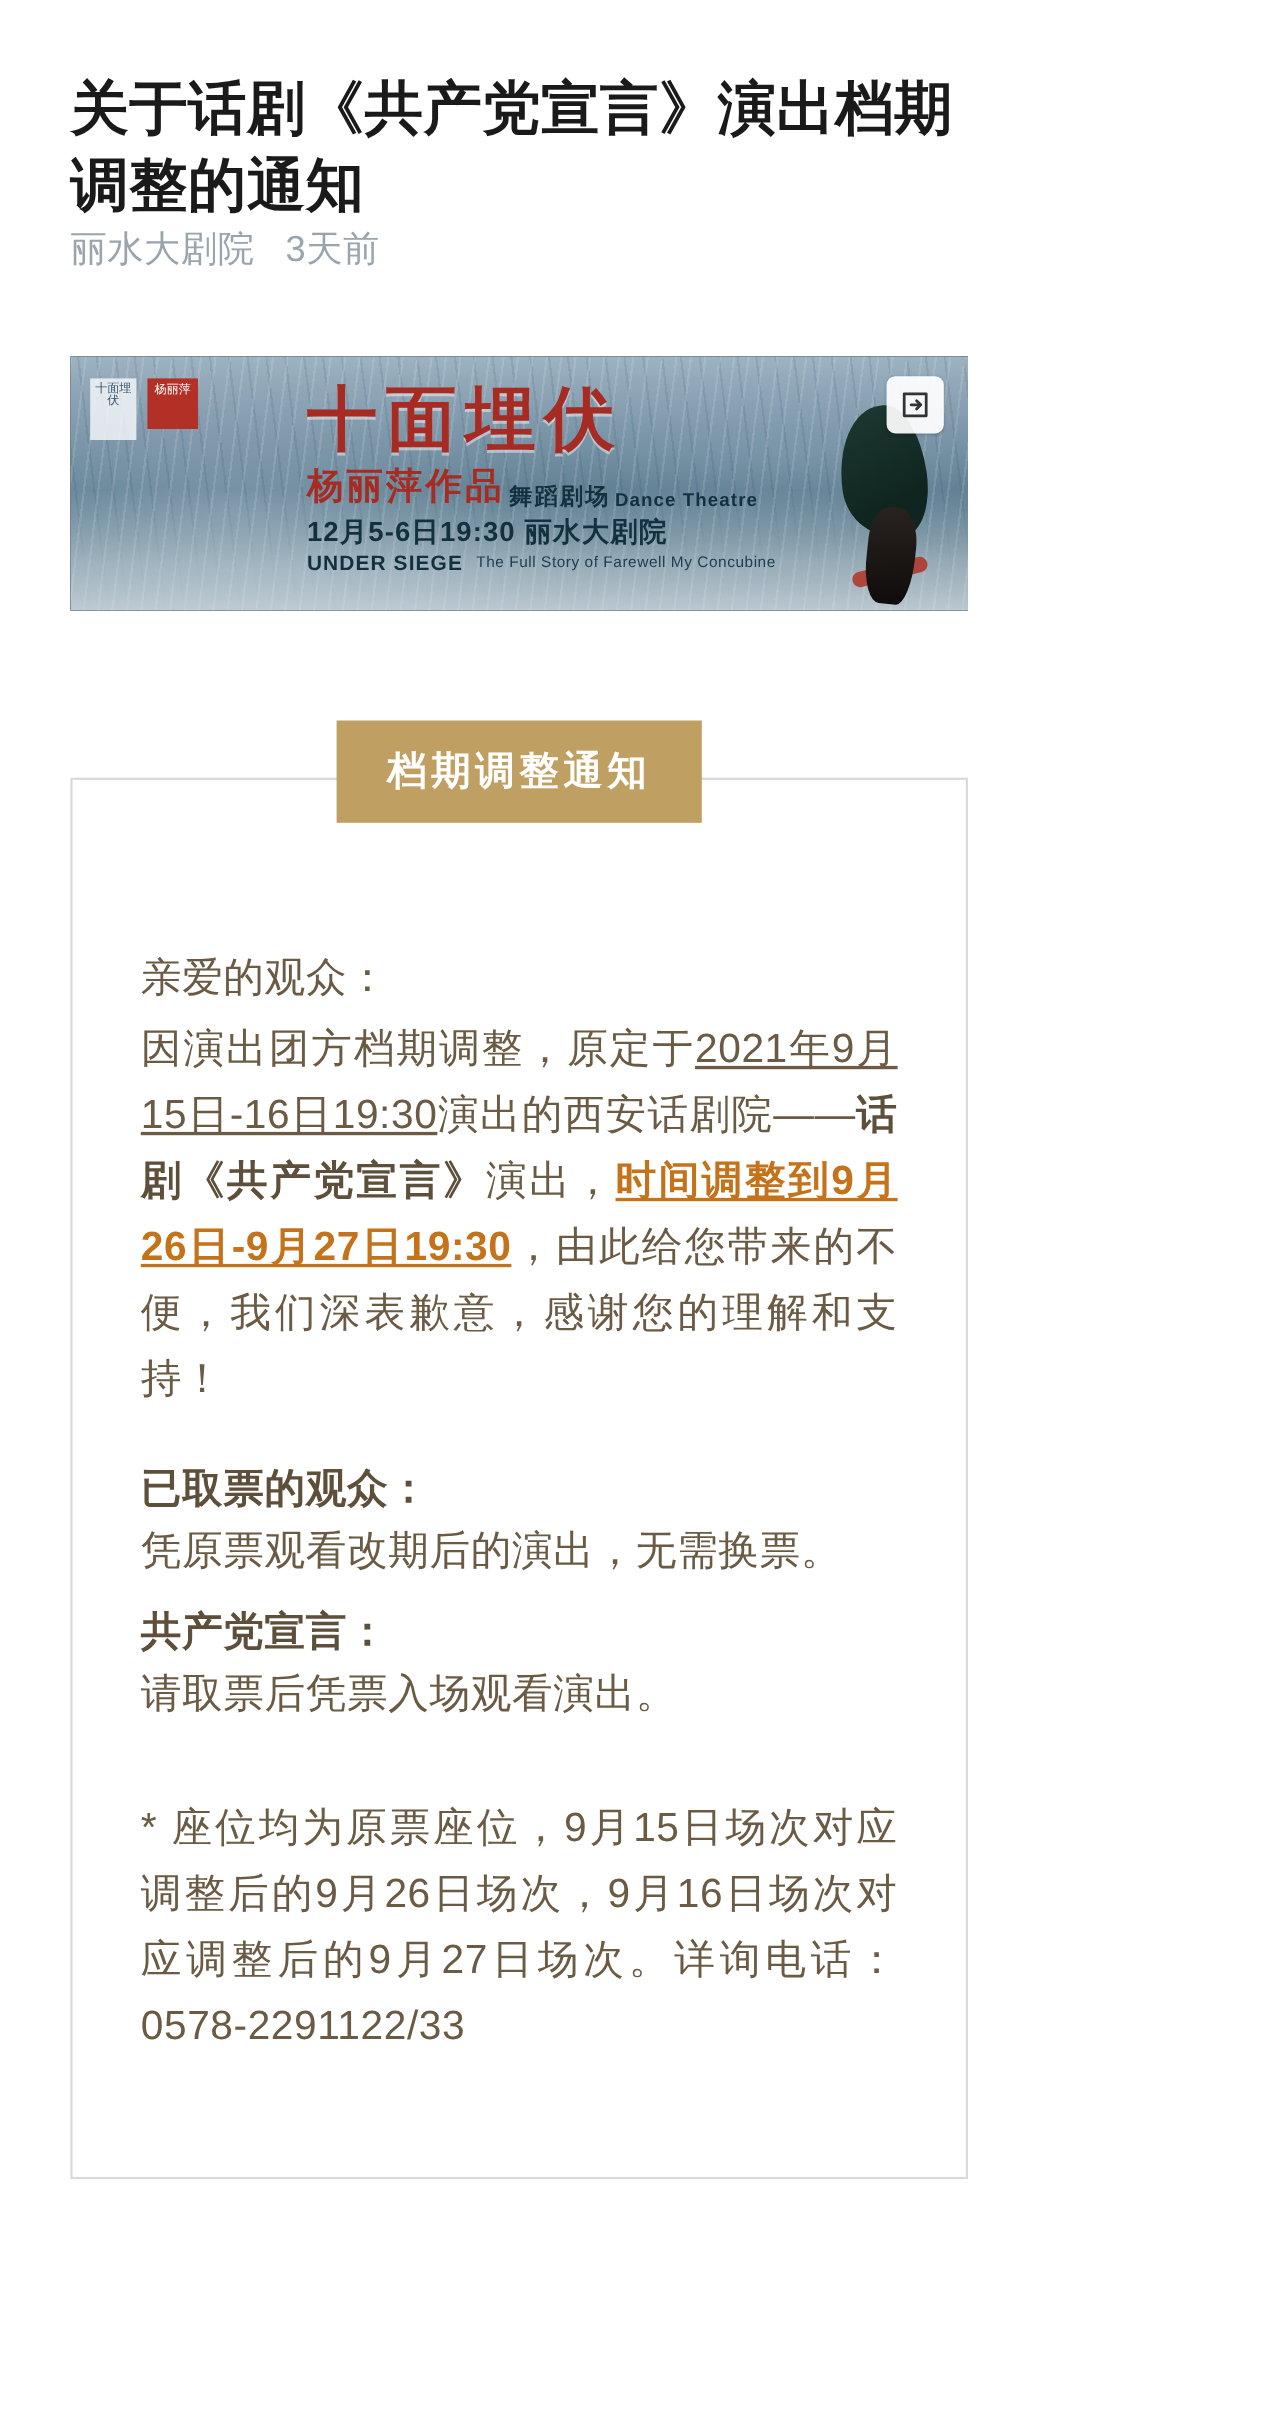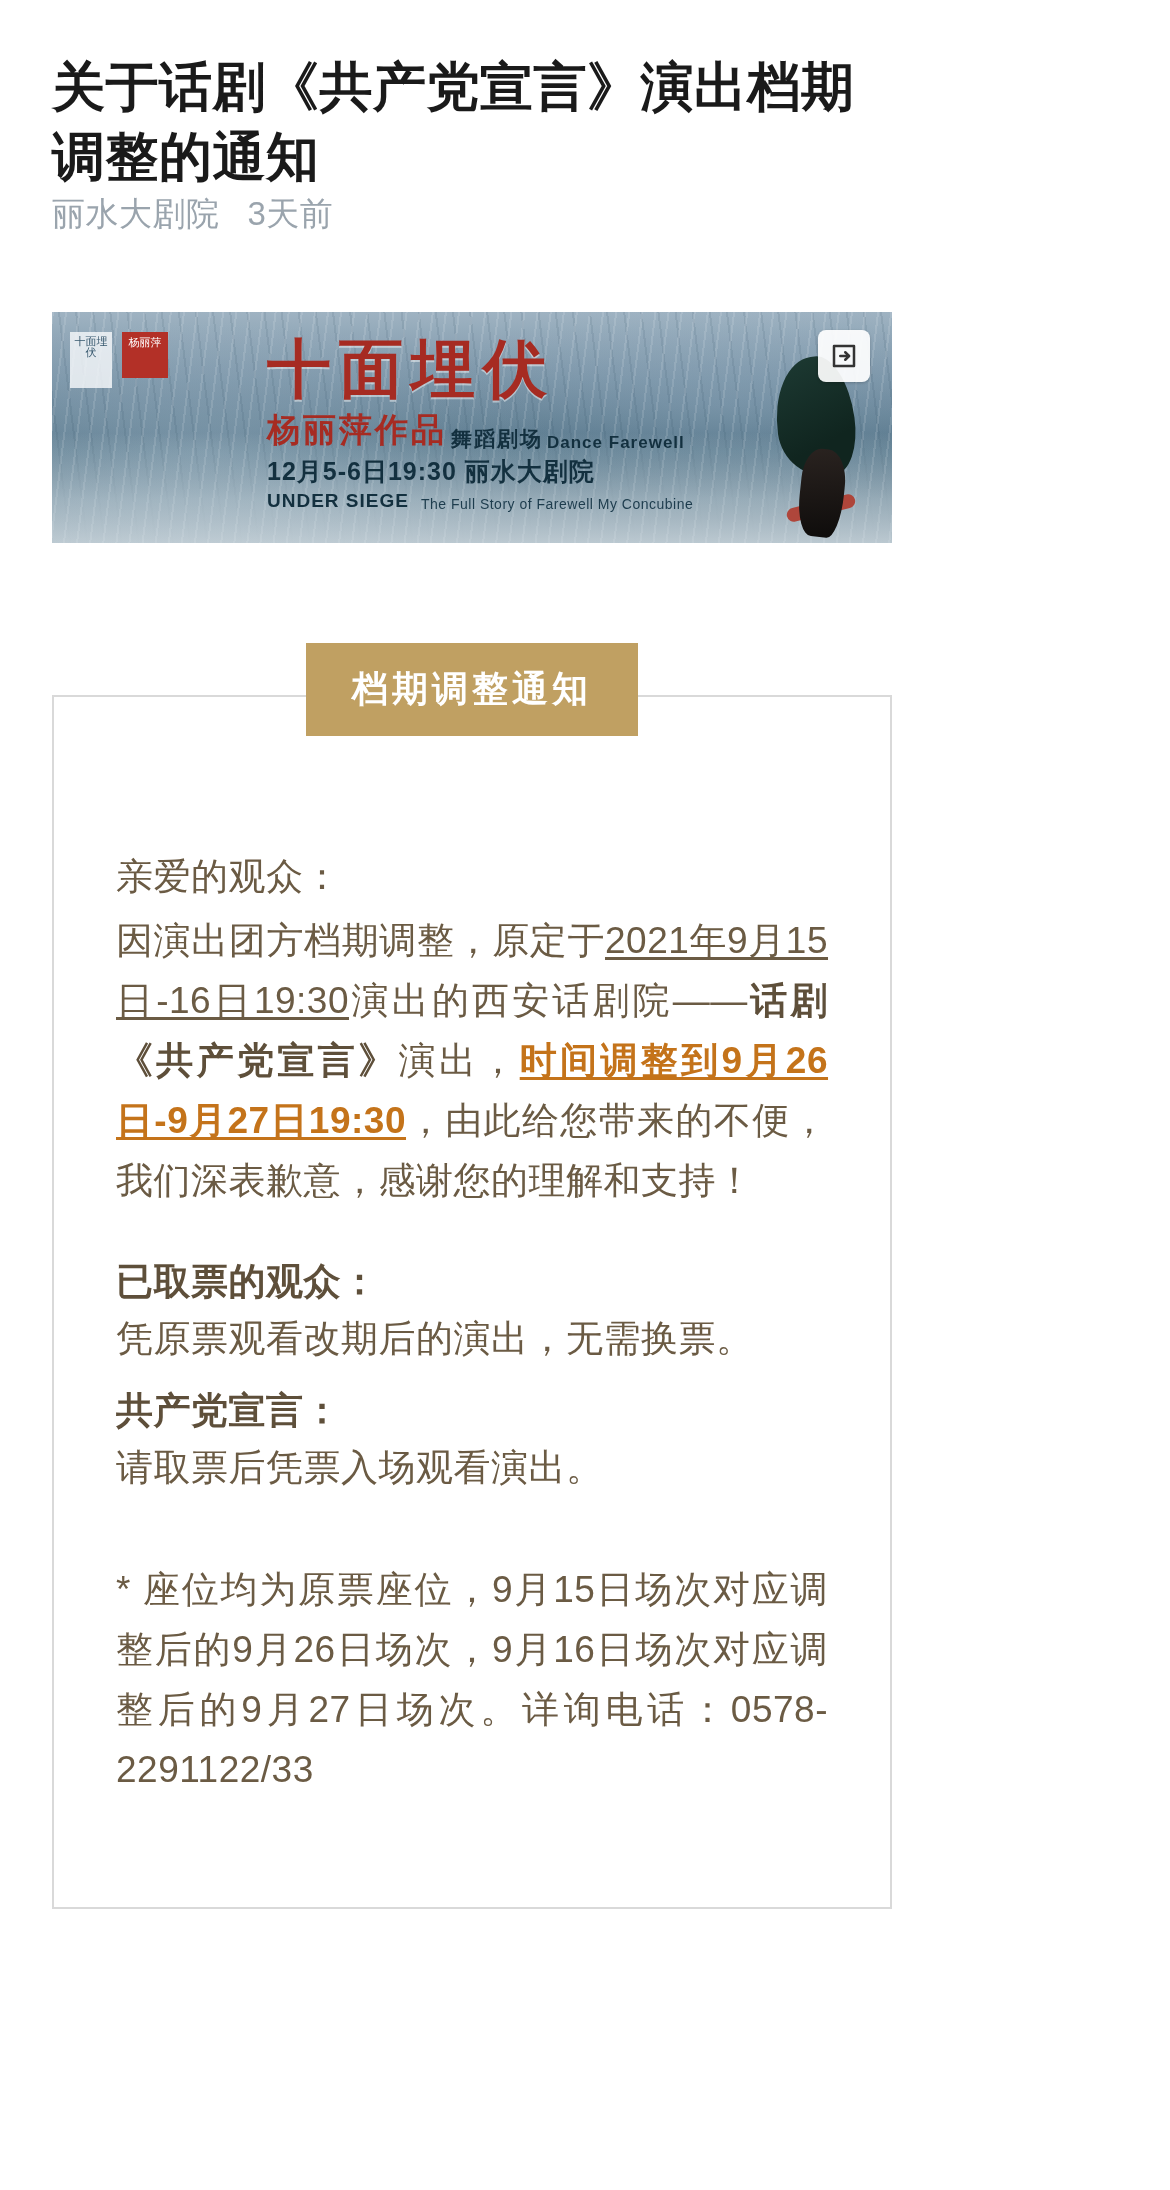--- a/index.html
+++ b/index.html
@@ -11,21 +11,21 @@
     width: 1170px;
     min-height: 2190px;
     font-family: "Liberation Sans", sans-serif;
     -webkit-font-smoothing: antialiased;
   }
   .page {
     width: 944px;
     min-height: 2190px;
     position: relative;
     box-sizing: border-box;
-    padding: 0;
+    padding: 12px;
     background: #fff;
   }
 
   
   .article-header {
     padding: 52px 52px 0 52px;
   }
   .article-title {
     font-size: 53px;
     line-height: 1.32;
@@ -164,21 +164,21 @@
     color: #13303f;
     letter-spacing: 1px;
   }
   .banner-en-sub {
     font-size: 14px;
     color: #1d3c4d;
     letter-spacing: .5px;
   }
   .banner-en-row {
     display: flex;
-    align-items: flex-end;
+    align-items: flex-start;
     gap: 12px;
     margin-top: 2px;
   }
   .banner-figure {
     position: absolute;
     right: 30px;
     bottom: 0;
     width: 120px;
     height: 190px;
   }
@@ -322,21 +322,21 @@
     <div class="banner-seal">
       <div class="seal-box">十面埋伏</div>
       <div class="seal-red">杨丽萍</div>
     </div>
 
     <div class="banner-main">
       <div class="banner-title">十面埋伏</div>
       <div class="banner-sub-row">
         <span class="banner-artist">杨丽萍作品</span>
         <span class="banner-cn-genre">舞蹈剧场</span>
-        <span class="banner-en-genre">Dance Farewell</span>
+        <span class="banner-en-genre">Dance Theatre</span>
       </div>
       <div class="banner-date">12月5-6日19:30 丽水大剧院</div>
       <div class="banner-en-row">
         <span class="banner-en-title">UNDER SIEGE</span>
         <span class="banner-en-sub">The Full Story of Farewell My Concubine</span>
       </div>
     </div>
 
     <div class="banner-figure">
       <div class="fig-cloak"></div>

